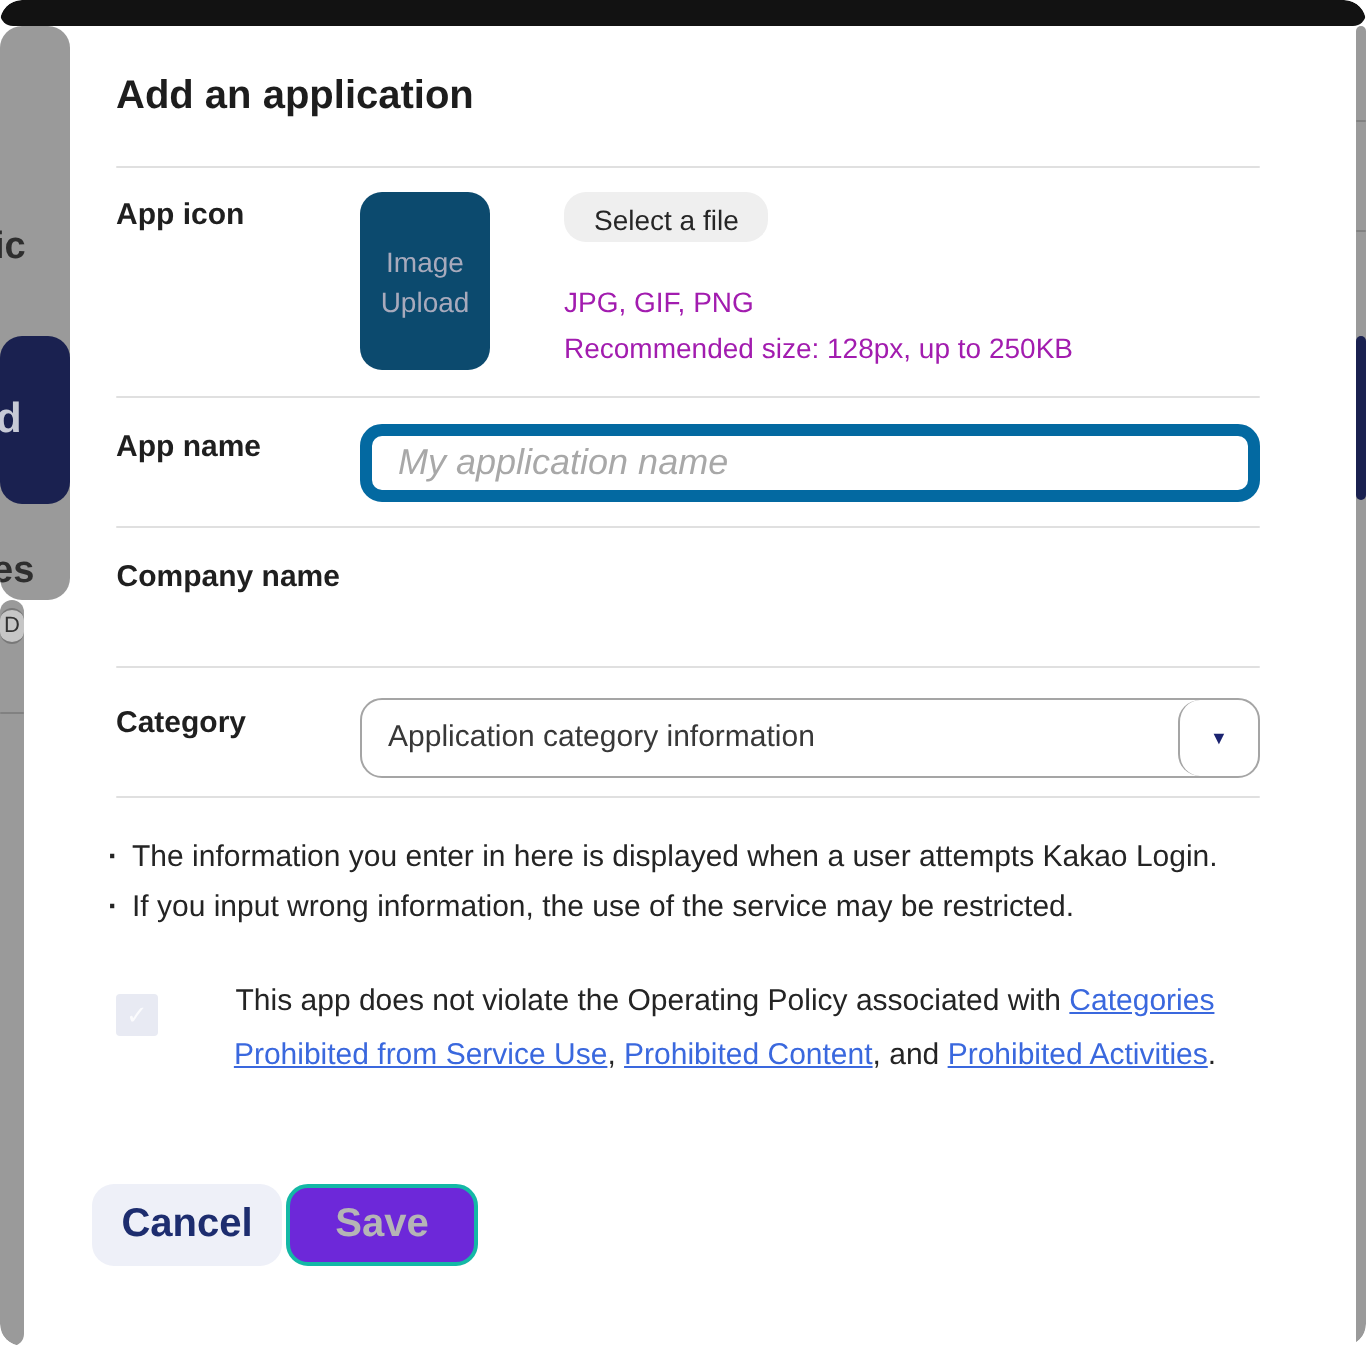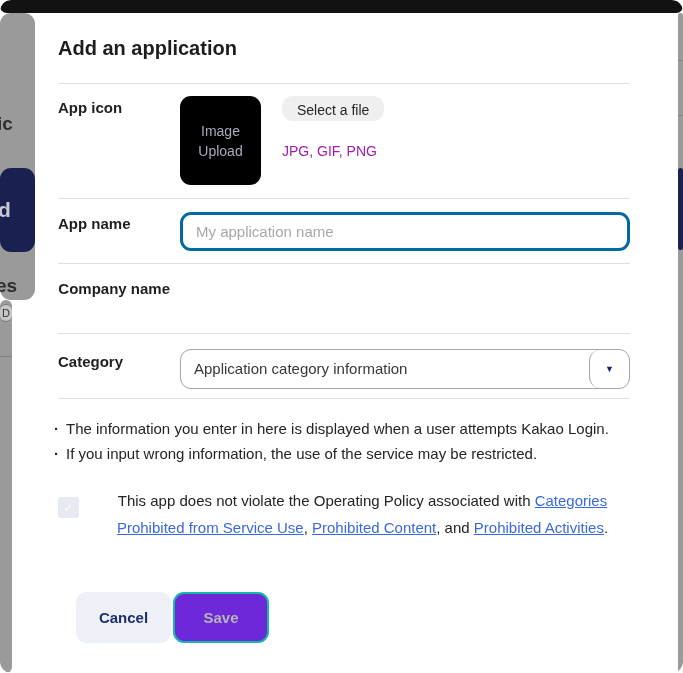--- a/index.html
+++ b/index.html
@@ -25,30 +25,30 @@
 
   
   .panel{position:absolute;left:12px;top:13px;width:666px;height:660px;background:#fff;z-index:1;}
   .panel-title{position:absolute;left:46px;top:22px;font-size:20px;font-weight:bold;color:#1d1d1d;line-height:26px;}
   .divider{position:absolute;left:46px;width:572px;height:1px;background:#e0e0e0;}
   .d1{top:70px;} .d2{top:185px;} .d3{top:250px;} .d4{top:320px;} .d5{top:385px;}
 
   .row-label{position:absolute;left:46px;font-size:15px;font-weight:bold;color:#1f1f1f;line-height:22px;}
   .lbl-appicon{top:84px;} .lbl-appname{top:200px;} .lbl-company{top:265px;width:112px;text-align:right;} .lbl-category{top:338px;}
 
-  .upload-box{position:absolute;left:168px;top:83px;width:81px;height:89px;background:#000000;
+  .upload-box{position:absolute;left:168px;top:83px;width:65px;height:89px;background:#0c4a6e;
     display:flex;align-items:center;justify-content:center;text-align:center;
     color:#a8aabc;font-size:14px;line-height:20px;padding:0 10px;cursor:pointer;}
   .select-file-btn{position:absolute;left:270px;top:83px;height:25px;padding:0 15px;background:#efefef;
     border:none;font-size:14px;color:#262626;cursor:pointer;line-height:29px;}
   .helper{position:absolute;left:270px;font-size:14px;color:#a21caf;line-height:22px;}
   .helper-formats{top:127px;} .helper-size{top:150px;}
 
-  .text-input{position:absolute;left:168px;width:450px;height:39px;border:3px solid #0369a1;
-    padding:0 13px;font-size:15px;color:#333;background:#fff;outline:none;}
+  .text-input{position:absolute;left:168px;width:450px;height:39px;border:6px solid #0369a1;
+    padding:0 13px;font-size:18px;color:#333;background:#fff;outline:none;font-style:italic;}
   .text-input::placeholder{color:#a8a8a8;opacity:1;}
   .in-appname{top:199px;} .in-company{top:264px;}
 
   .select-box{position:absolute;left:168px;top:336px;width:450px;height:40px;border:1px solid #a5a5a5;
     display:flex;align-items:stretch;background:#fff;cursor:pointer;}
   .select-value{flex:1;padding:0 13px;font-size:15px;color:#383838;line-height:38px;
     white-space:nowrap;overflow:hidden;}
   .select-arrow{width:40px;border-left:1px solid #a5a5a5;display:flex;align-items:center;
     justify-content:center;color:#1b2370;font-size:9px;}
 
@@ -56,39 +56,40 @@
   .note-line{display:flex;font-size:15px;color:#242424;line-height:25px;}
   .note-bullet{width:12px;flex:0 0 12px;text-align:left;font-weight:bold;}
 
   .policy-check{position:absolute;left:46px;top:484px;width:21px;height:21px;background:#e8eaf3;
     border-radius:2px;display:flex;align-items:center;justify-content:center;
     color:#fbfbfd;font-size:13px;cursor:pointer;}
   .policy-text{position:absolute;left:78px;top:474px;width:545px;font-size:15px;
     line-height:27px;color:#242424;text-align:center;}
   .policy-text a{color:#3a68de;text-decoration:underline;cursor:pointer;}
 
-  .btn{position:absolute;top:579px;height:51px;font-size:15px;font-weight:bold;cursor:pointer;margin-left:30px;}
+  .btn{position:absolute;top:579px;height:41px;font-size:20px;font-weight:bold;cursor:pointer;}
   .btn-cancel{left:34px;width:95px;background:#eef0f8;border:none;color:#1d2d6f;}
   .btn-save{left:131px;width:96px;background:#6d28d9;border:2px solid #14b8a6;color:#b5b5b5;cursor:default;}
 </style>
 </head>
 <body>
 
 <div id="stage">
 
   <div class="panel">
     <div class="panel-title">Add an application</div>
     <div class="divider d1"></div>
 
     <div class="row-label lbl-appicon">App icon</div>
     <div class="upload-box">
       <span>Image Upload</span>
     </div>
     <button class="select-file-btn">Select a file</button>
     <div class="helper helper-formats">JPG, GIF, PNG</div>
+    <div class="helper helper-size">Recommended size: 128px, up to 250KB</div>
 
     <div class="divider d2"></div>
 
     <div class="row-label lbl-appname">App name</div>
     <input class="text-input in-appname" type="text" placeholder="My application name" style="">
 
     <div class="divider d3"></div>
 
     <div class="row-label lbl-company">Company name</div>
 

